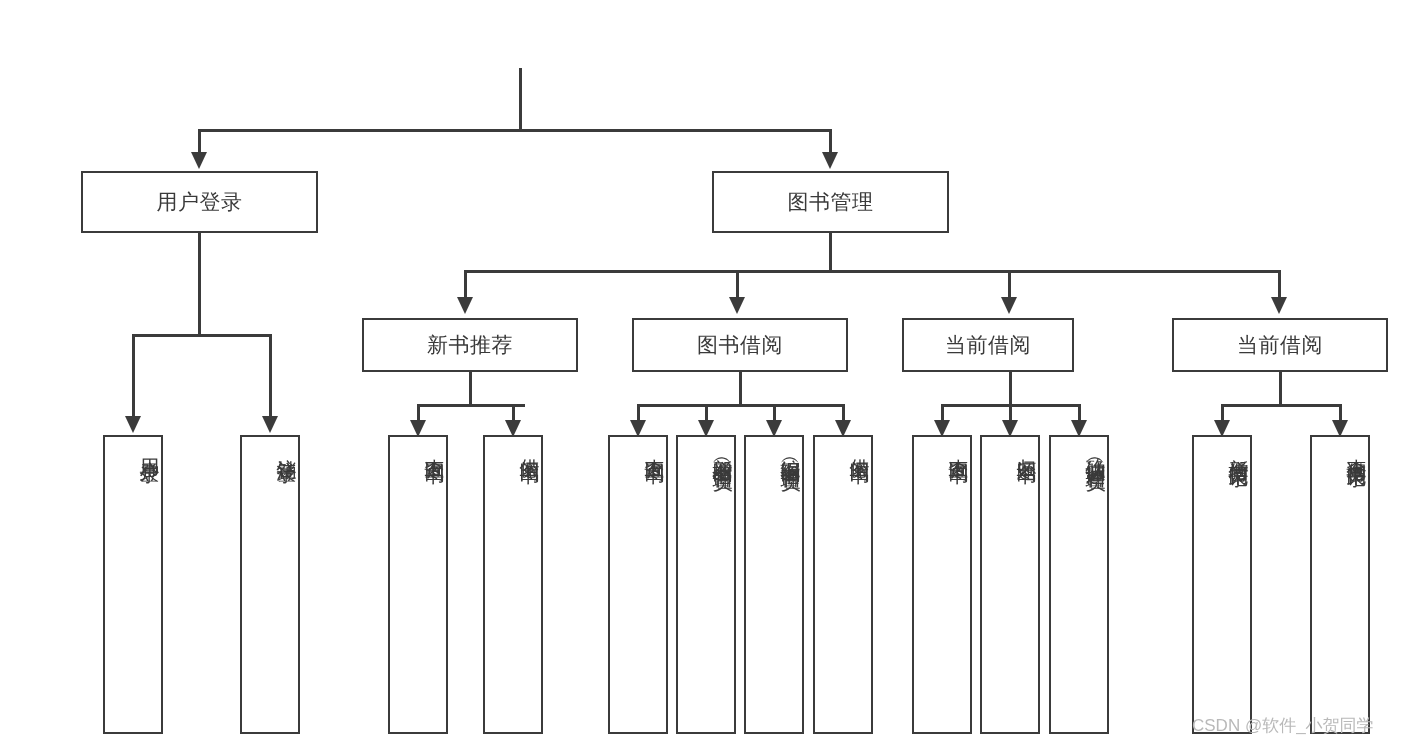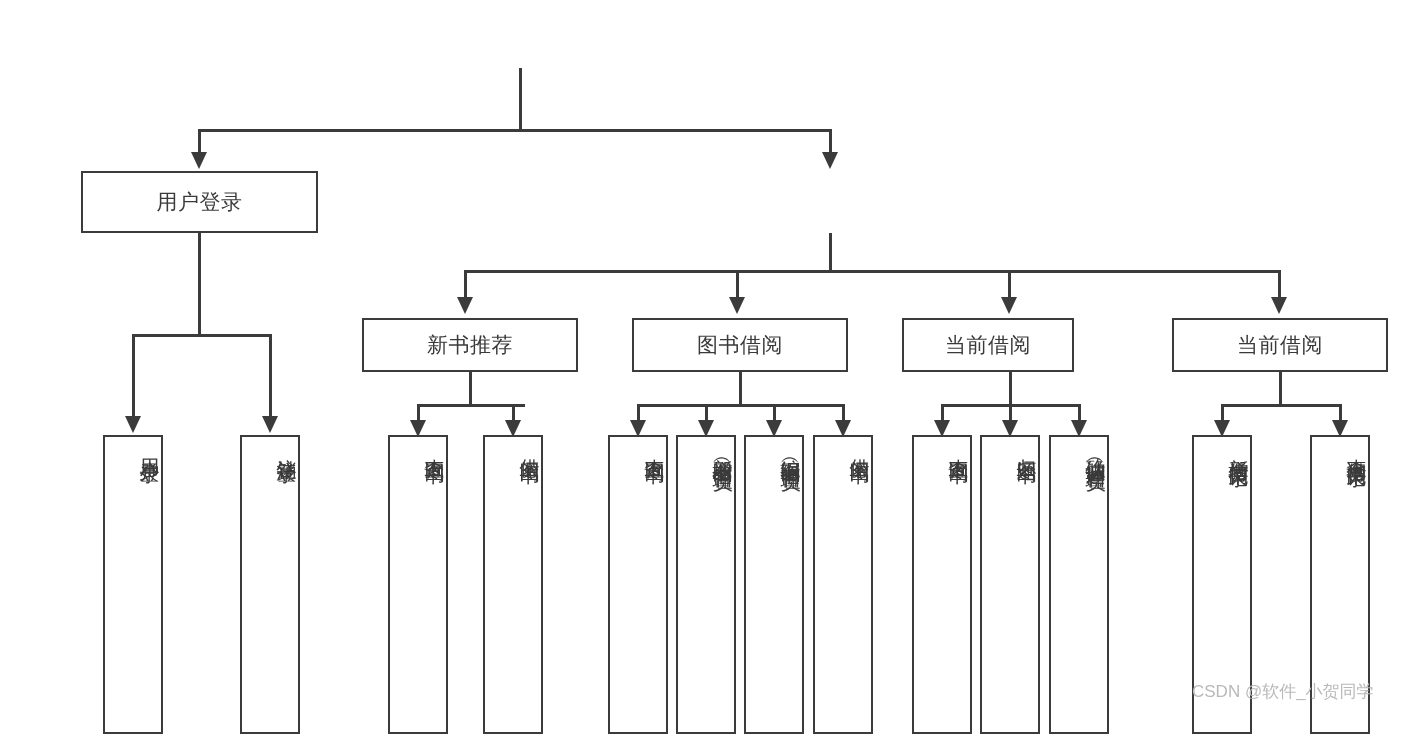--- a/index.html
+++ b/index.html
@@ -79,20 +79,23 @@
   <div class="vline" style="left:198px;top:129px;height:25px;"></div>
   <div class="arrow" style="left:191px;top:152px;"></div>
 
   <div class="vline" style="left:829px;top:129px;height:25px;"></div>
   <div class="arrow" style="left:822px;top:152px;"></div>
 
   <div class="node lvl2" style="left:81px;top:171px;width:237px;height:62px;">
     <span>用户登录</span>
   </div>
 
+  <div class="node lvl2" style="left:712px;top:171px;width:237px;height:62px;">
+    <span>图书管理</span>
+  </div>
 
   <div class="vline" style="left:198px;top:233px;height:104px;"></div>
   <div class="hline" style="left:132px;top:334px;width:139px;"></div>
   <div class="vline" style="left:132px;top:334px;height:84px;"></div>
   <div class="arrow" style="left:125px;top:416px;"></div>
   <div class="vline" style="left:269px;top:334px;height:84px;"></div>
   <div class="arrow" style="left:262px;top:416px;"></div>
 
   <div class="vline" style="left:829px;top:233px;height:40px;"></div>
   <div class="hline" style="left:464px;top:270px;width:816px;"></div>
@@ -193,15 +196,15 @@
     <span class="vtxt">确认归还（管理员）</span>
   </div>
 
   <div class="node leaf" style="left:1192px;top:435px;width:60px;height:299px;">
     <span class="vtxt">新增借阅记录</span>
   </div>
   <div class="node leaf" style="left:1310px;top:435px;width:60px;height:299px;">
     <span class="vtxt">查询借阅记录</span>
   </div>
 
-  <div class="watermark" style="left:1192px;top:680px;">CSDN @软件_小贺同学</div>
+  <div class="watermark" style="left:1192px;top:714px;">CSDN @软件_小贺同学</div>
 
 </div>
 
 </body></html>

